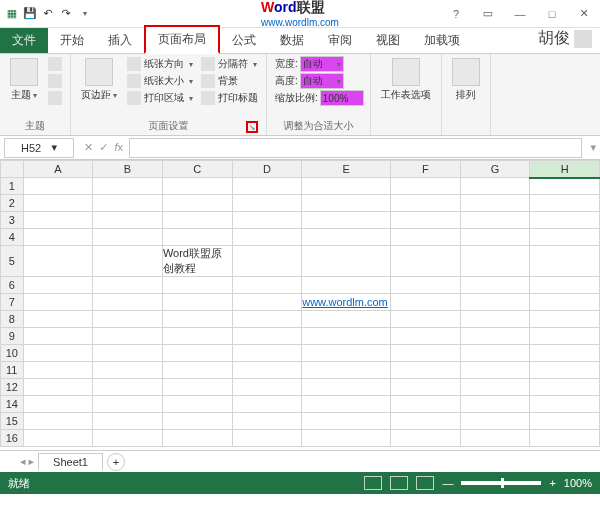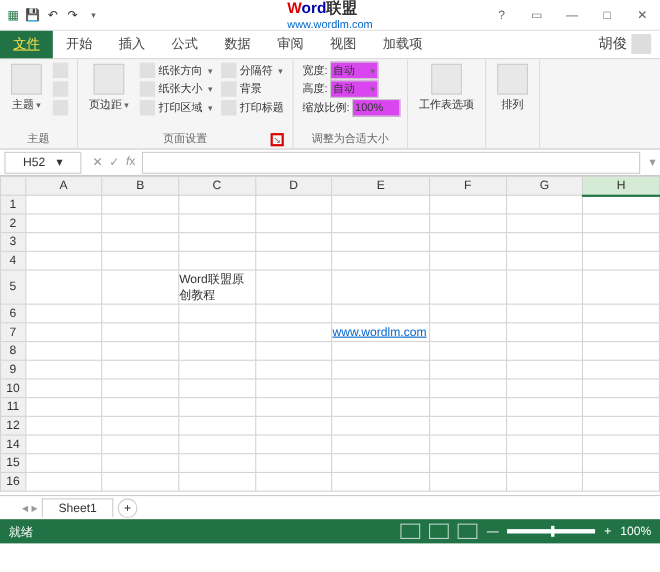--- a/index.html
+++ b/index.html
@@ -9,23 +9,23 @@
 .tb-icon { width: 16px; height: 16px; display: inline-flex; align-items: center; justify-content: center; }
 .tb-center { position: absolute; left: 50%; transform: translateX(-50%); font-size: 14px; font-weight: bold; }
 .tb-center .w1 { color: #d00; }
 .tb-center .w2 { color: #00a; }
 .tb-center .w4 { color: #333; }
 .tb-center .url { display:block; font-size:10px; color:#06c; font-weight:normal; }
 .tb-right { display: flex; align-items: center; gap: 8px; }
 .win-btn { width: 24px; height: 20px; display: inline-flex; align-items: center; justify-content: center; color: #666; }
 .ribbon-tabs { height: 26px; display: flex; align-items: flex-end; padding-left: 0; border-bottom: 1px solid #ccc; }
 .tab { padding: 4px 12px; font-size: 12px; color: #444; cursor: pointer; }
-.tab.file { background: #217346; color: #fde047; text-decoration: underline; }
+.tab.file { background: #217346; color: #e5e5e5; }
 .tab.active { border: 2px solid #d00; background: #fff; border-bottom: 2px solid #fff; margin-bottom: -1px; }
-.username { margin-left: auto; padding: 4px 8px; font-size: 13px; color: #444; display:flex; align-items:center; gap:4px;}
+.username { margin-left: auto; padding: 4px 8px; font-size: 16px; color: #444; display:flex; align-items:center; gap:4px;}
 .avatar { width:18px; height:18px; background:#ddd; }
 .ribbon { height: 82px; display: flex; border-bottom: 1px solid #ccc; background: #f5f5f5; }
 .group { border-right: 1px solid #ddd; padding: 2px 6px; display: flex; flex-direction: column; }
 .group-body { flex: 1; display: flex; gap: 4px; align-items:flex-start; }
 .group-label { text-align: center; font-size: 10px; color: #666; padding-top:2px; position:relative;}
 .big-btn { display: flex; flex-direction: column; align-items: center; gap: 2px; padding: 2px 4px; font-size: 10px; }
 .big-btn .ic { width: 28px; height: 28px; background: #e8e8e8; border:1px solid #ccc; }
 .small-col { display: flex; flex-direction: column; gap: 1px; }
 .small-btn { display: flex; align-items: center; gap: 3px; padding: 1px 2px; font-size: 10px; white-space:nowrap; }
 .small-btn .ic { width: 14px; height: 14px; background: #e0e0e0; display:inline-block; }
@@ -76,20 +76,21 @@
     <span class="win-btn">—</span>
     <span class="win-btn">□</span>
     <span class="win-btn">✕</span>
   </div>
 </div>
 
 <div class="ribbon-tabs">
   <div class="tab file">文件</div>
   <div class="tab">开始</div>
   <div class="tab">插入</div>
+  <div class="tab active">页面布局</div>
   <div class="tab">公式</div>
   <div class="tab">数据</div>
   <div class="tab">审阅</div>
   <div class="tab">视图</div>
   <div class="tab">加载项</div>
   <div class="username">
     <span>胡俊</span>
     <span class="avatar"></span>
   </div>
 </div>

